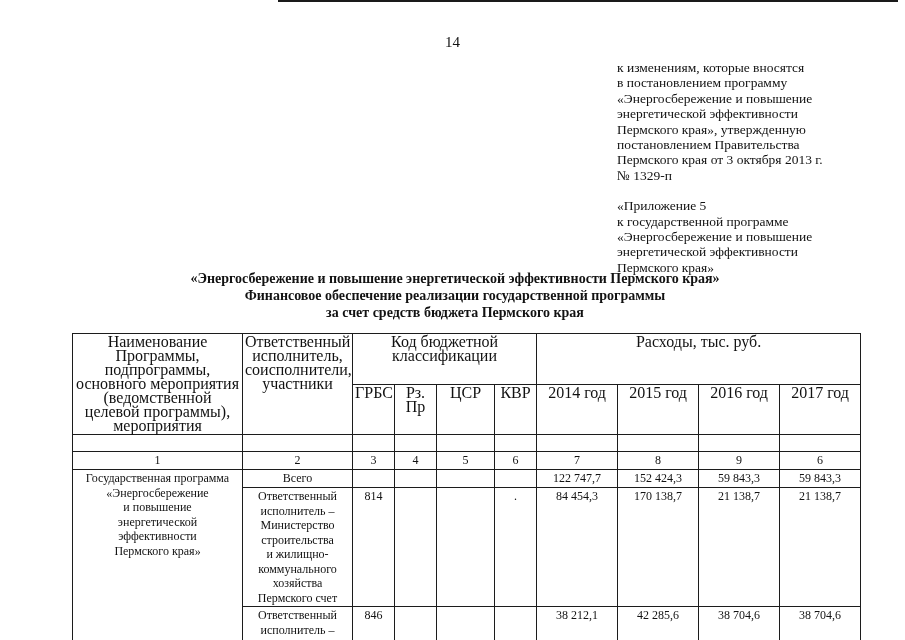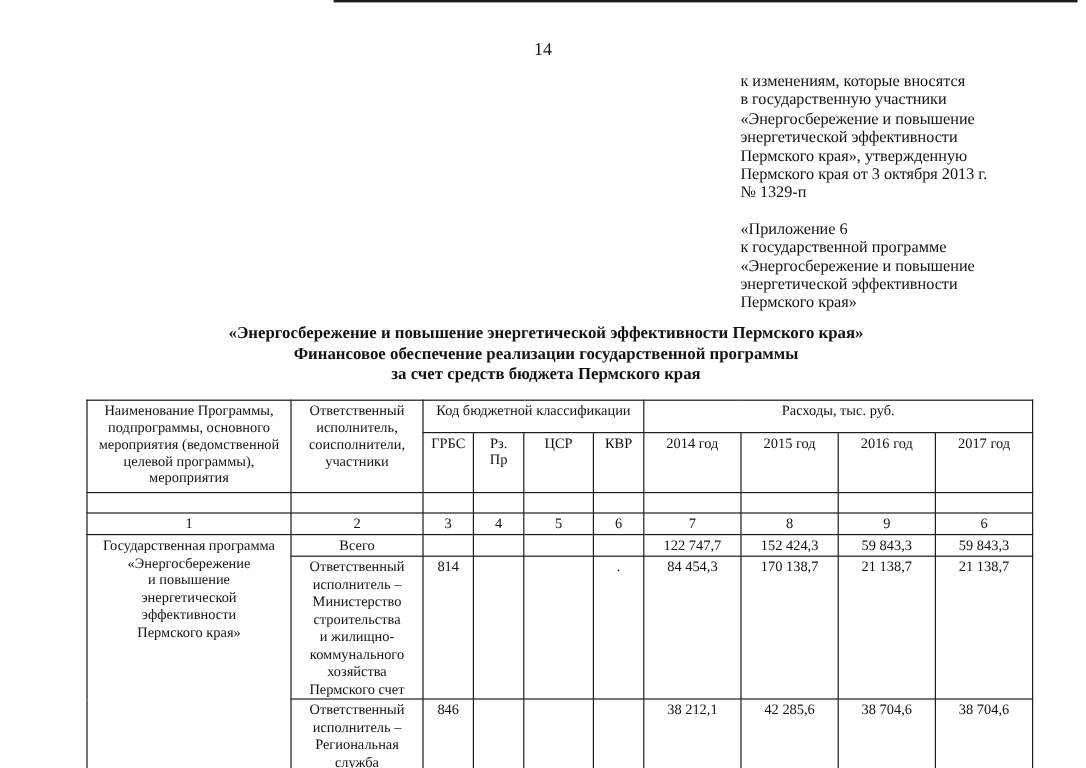--- a/index.html
+++ b/index.html
@@ -72,21 +72,21 @@
   table.fin td, table.fin th {
     border: 1px solid #1c1c1c;
     padding: 1px 2px;
     vertical-align: top;
     font-weight: normal;
     text-align: center;
   }
   .hdr td {
     vertical-align: middle;
     line-height: 14px;
-    font-size: 12px;
+    font-size: 16px;
     margin-left: 32px;
   }
   .hdr-tall {
     height: 74px;
   }
   .colnum td {
     height: 15px;
     font-size: 12px;
     vertical-align: middle;
   }
@@ -122,29 +122,30 @@
 
 <div class="page">
 
   <div class="top-rule"></div>
 
   <div class="page-number">14</div>
 
   <div class="addressee">
     <div class="blk1">
       <div>к изменениям, которые вносятся</div>
-      <div>в государственную участники</div>
+      <div>в постановлением программу</div>
       <div>«Энергосбережение и повышение</div>
       <div>энергетической эффективности</div>
       <div>Пермского края», утвержденную</div>
+      <div>постановлением Правительства</div>
       <div>Пермского края от 3 октября 2013 г.</div>
       <div>№ 1329-п</div>
     </div>
     <div class="blk2">
-      <div>«Приложение 6</div>
+      <div>«Приложение 5</div>
       <div>к государственной программе</div>
       <div>«Энергосбережение и повышение</div>
       <div>энергетической эффективности</div>
       <div>Пермского края»</div>
     </div>
   </div>
 
   <div class="doc-title">
     <div>«Энергосбережение и повышение энергетической эффективности Пермского края»</div>
     <div>Финансовое обеспечение реализации государственной программы</div>

